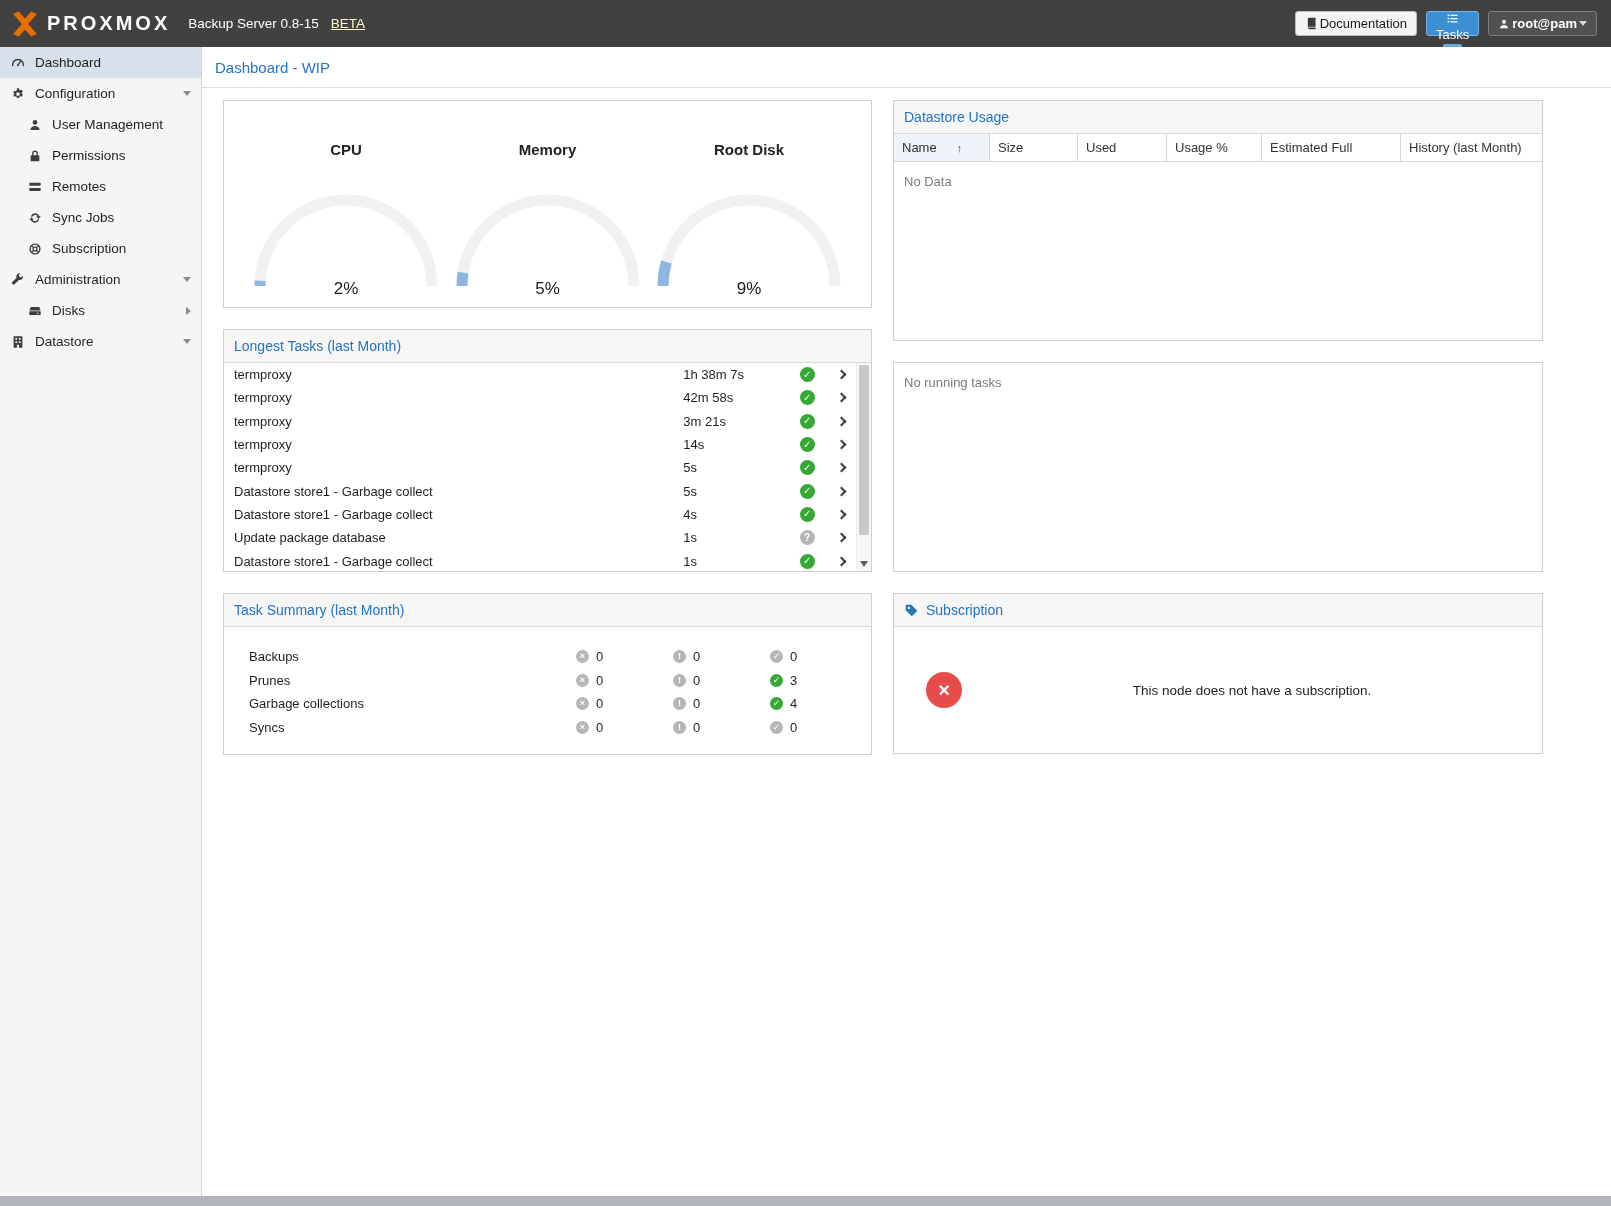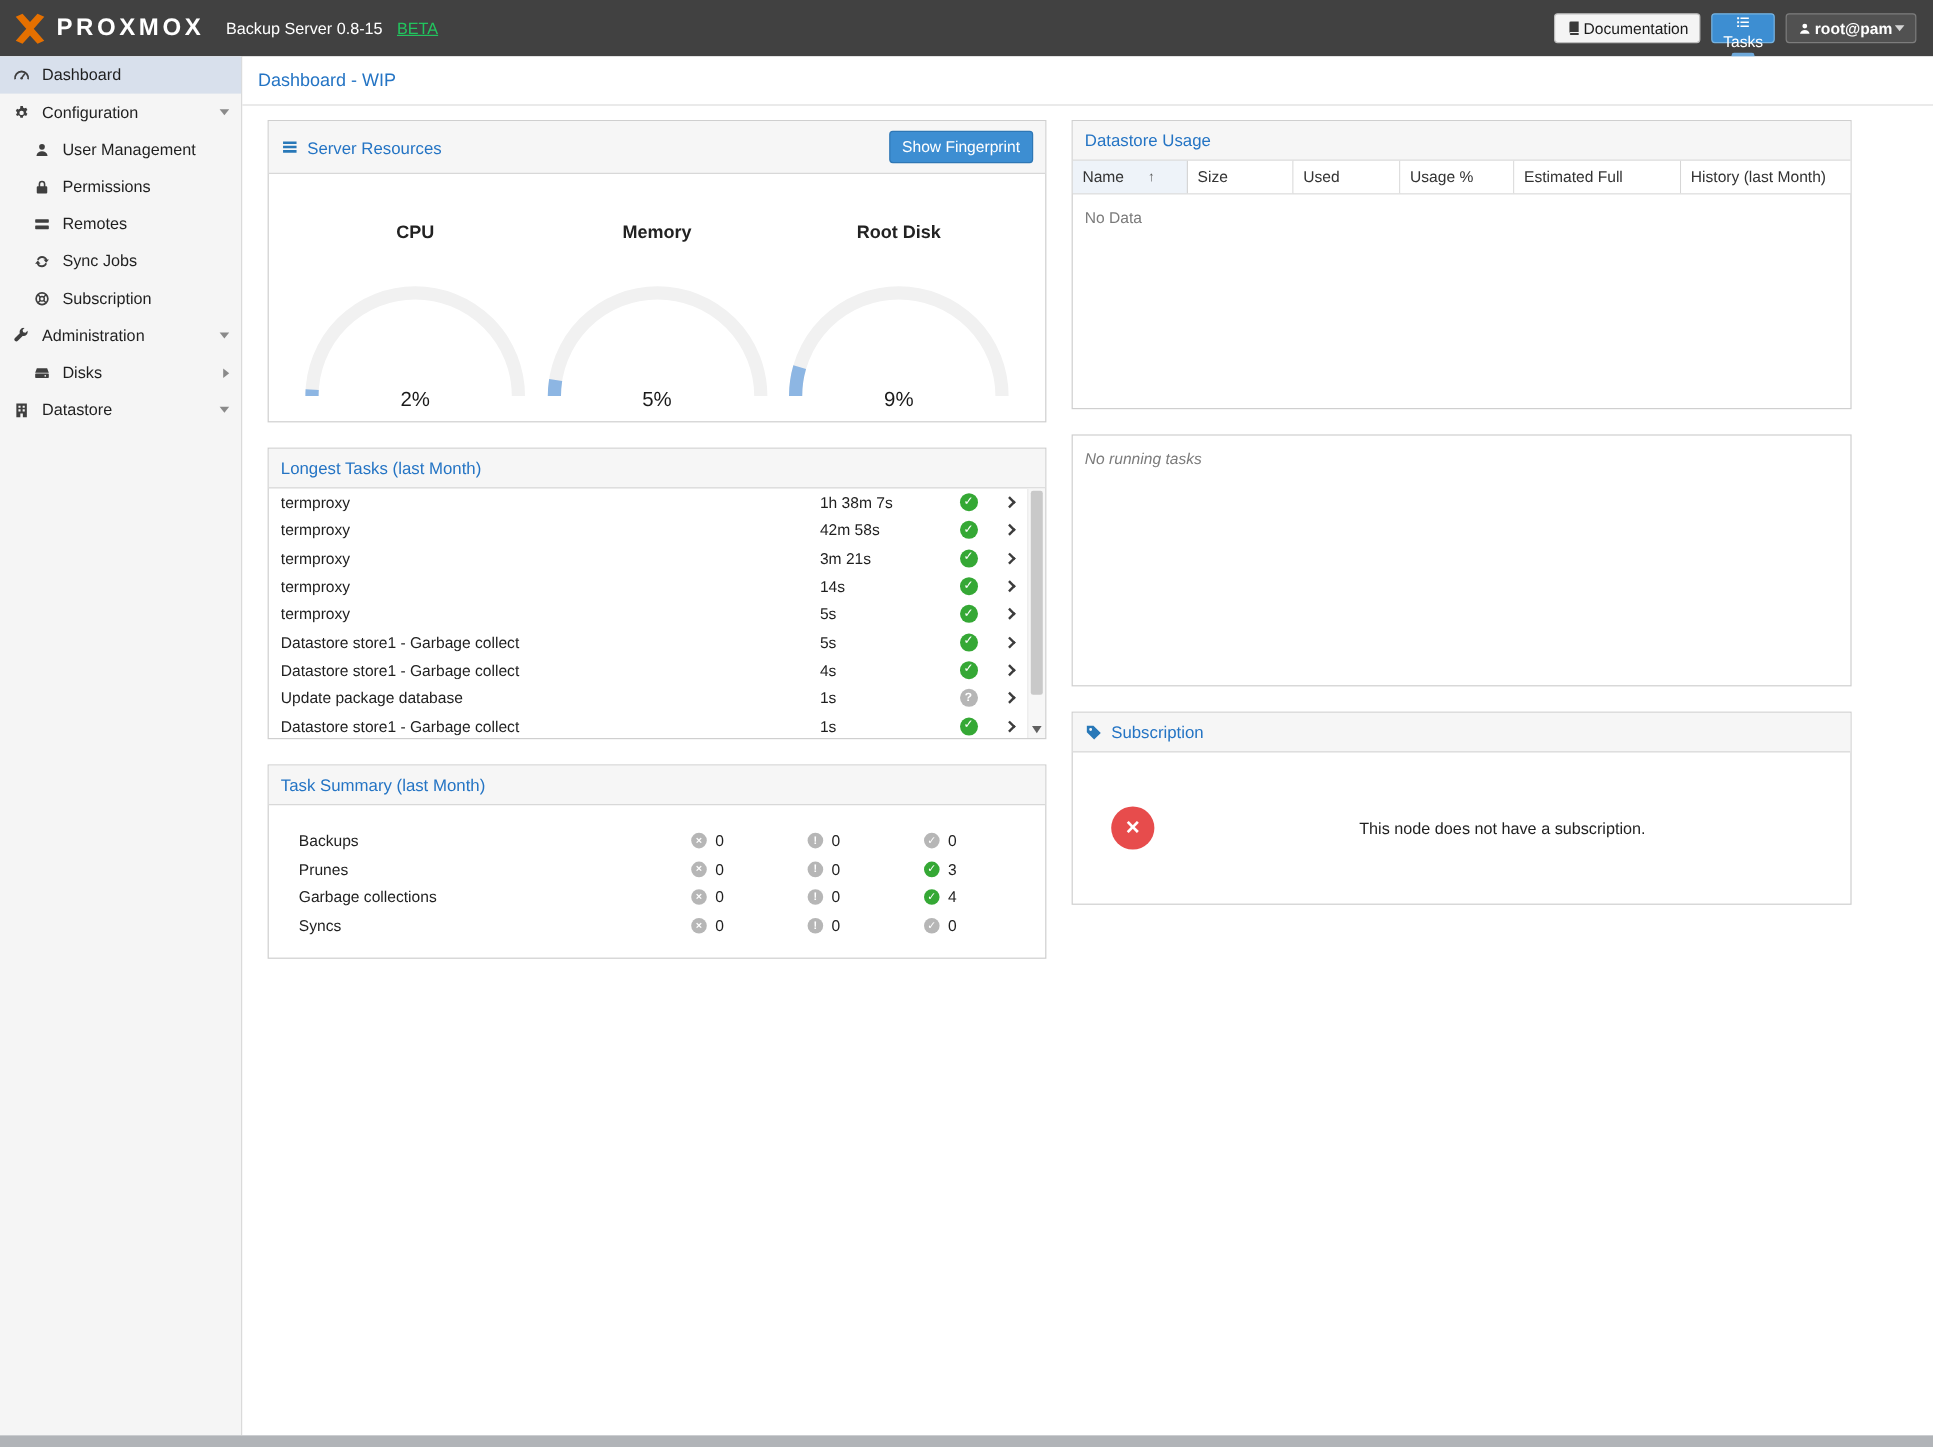--- a/index.html
+++ b/index.html
@@ -9,21 +9,21 @@
     font-size: 13px; color:#222; background:#fff;
   }
   
   .topbar {
     height:47px; background:#414141; display:flex; align-items:center;
     padding:0 10px; gap:10px; color:#fff;
   }
   .logo { display:flex; align-items:center; gap:7px; }
   .wordmark { font-weight:bold; font-size:20px; letter-spacing:3px; color:#fff; }
   .tb-subtitle { font-size:13.5px; margin-left:8px; color:#fff; }
-  .tb-beta { color:#22c55e; text-decoration:underline; font-size:13.5px; margin-left:2px; cursor:pointer; }
+  .tb-beta { color:#fef9c3; text-decoration:underline; font-size:13.5px; margin-left:2px; cursor:pointer; }
   .tb-right { margin-left:auto; display:flex; align-items:center; gap:9px; padding-right:4px; }
   .tb-btn {
     height:25px; border-radius:3px; display:inline-flex; align-items:center;
     gap:2px; padding:0 9px; font-size:13px; cursor:pointer; border:1px solid transparent;
   }
   .btn-doc { background:#f4f4f4; border-color:#bdbdbd; color:#1a1a1a; }
   .btn-tasks { background:#3d8ed2; border-color:#77b3e0; color:#fff;flex-direction:column; }
   .btn-tasks .badge { background:#6fa9da; border-radius:2px; padding:1px 6px; font-size:12px; color:#fff; }
   .btn-user { background:#515151; border-color:#7d7d7d; color:#fff;font-weight:bold; }
   .caret-down-white { width:0;height:0;border-left:4px solid transparent;border-right:4px solid transparent;border-top:5px solid #d6d6d6; }
@@ -93,21 +93,21 @@
     display:inline-flex; align-items:center; justify-content:center;
     width:15px; height:15px; border-radius:50%; color:#fff; font-size:10px; font-weight:bold; line-height:1;
   }
   .st.sm { width:13px; height:13px; font-size:9px; }
   .st-ok { background:#35a835; }
   .st-unknown, .st-ok-muted, .st-error-muted, .st-warning-muted { background:#b6b6b6; }
   .scrollbar { position:absolute; top:0; right:0; bottom:0; width:15px; background:#f7f7f7; border-left:1px solid #ececec; }
   .scroll-thumb { position:absolute; top:2px; left:2px; right:2px; height:170px; background:#c9c9c9; border-radius:2px; }
   .scroll-arrow-down { position:absolute; bottom:4px; left:3px; width:0; height:0; border-left:4px solid transparent; border-right:4px solid transparent; border-top:6px solid #606060; }
   
-  .rt-body { height:208px;font-style:italic; }
+  .rt-body { height:208px; }
   
   .ts-body { height:127px; padding-top:18px; }
   .ts-row { display:flex; align-items:center; height:23.5px; }
   .ts-label { flex:0 0 352px; padding-left:25px; font-size:13px; color:#1f1f1f; }
   .ts-cell { width:97px; display:flex; align-items:center; gap:7px; font-size:13px; color:#1f1f1f; }
   
   .sub-body { height:126px; display:flex; align-items:center; padding-left:32px; }
   .sub-icon {
     width:36px; height:36px; border-radius:50%; background:#e74c4c; color:#fff;
     display:flex; align-items:center; justify-content:center; font-size:20px; font-weight:bold; flex:0 0 36px;
@@ -257,29 +257,20 @@
   </aside>
 
   <main class="content">
     <div class="content-header">Dashboard - WIP</div>
 
     <div class="panels">
 
       <div class="col left">
 
         <section class="panel">
-          <div class="panel-header">
-            <span class="ph-icon">
-              <svg viewBox="0 0 16 16" width="15" height="15" fill="#2878b8">
-                  <path d="M2 3h12v2.4H2zm0 3.8h12v2.4H2zm0 3.8h12V13H2z"></path>
-                </svg>
-            </span>
-            <span>Server Resources</span>
-            <button class="btn-fingerprint">Show Fingerprint</button>
-          </div>
           <div class="sr-body">
             <div class="gauge">
               <div class="gauge-title">CPU</div>
               <svg viewBox="0 0 190 102" width="190" height="102">
                 <path class="gauge-track" d="M9 98 A86 86 0 0 1 181 98"></path>
                 <path class="gauge-fill" d="M9 98 A86 86 0 0 1 181 98" stroke-dasharray="5.4 279.2"></path>
               </svg>
               <div class="gauge-value">2%</div>
             </div>
             <div class="gauge">

